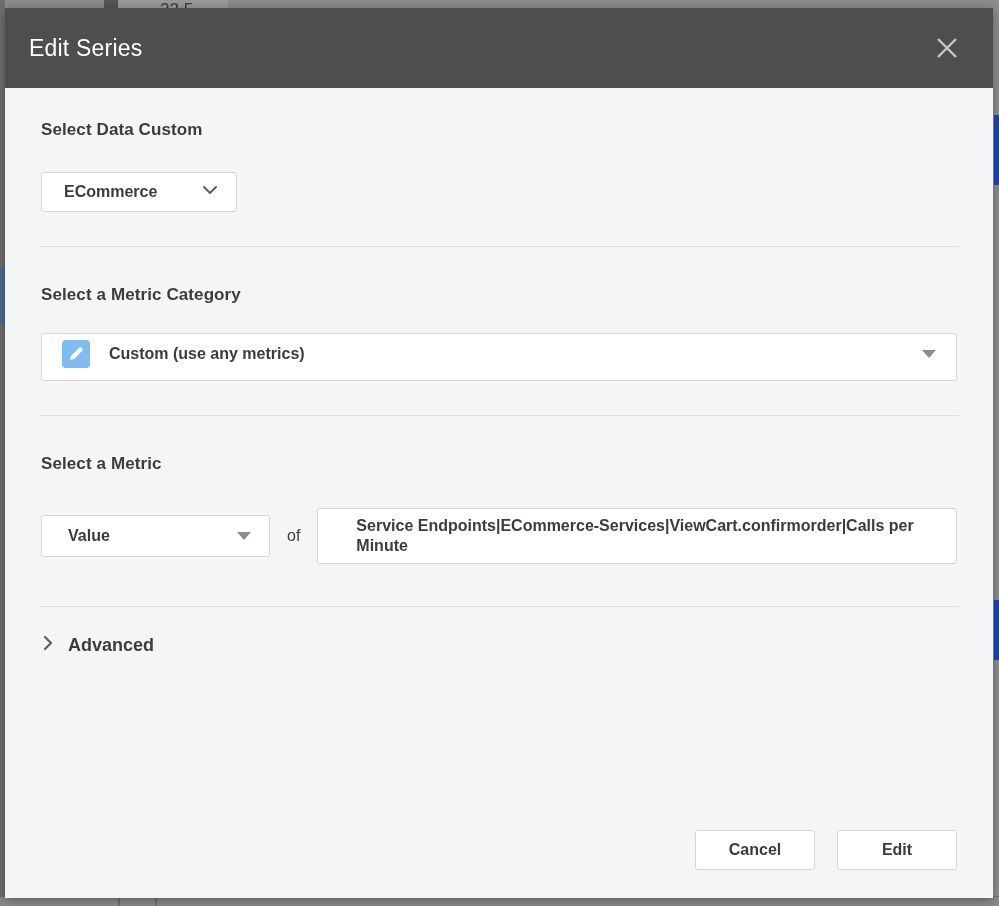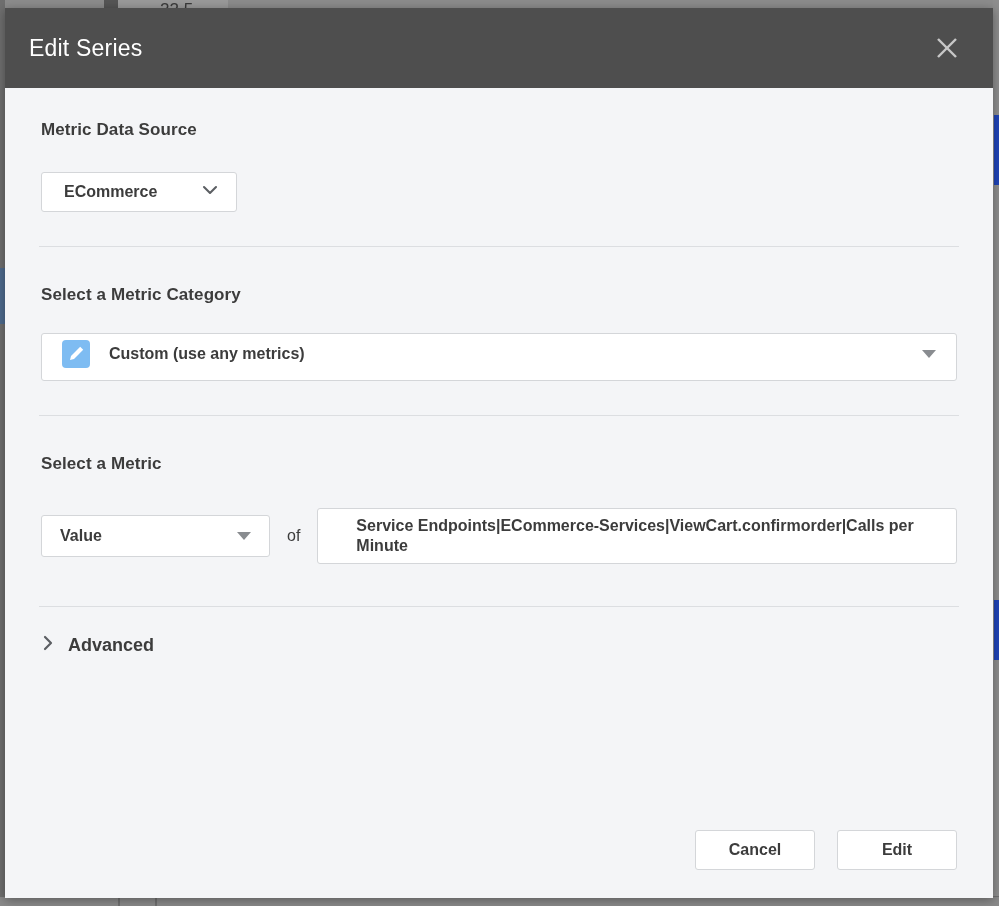--- a/index.html
+++ b/index.html
@@ -264,20 +264,21 @@
     align-items: center;
     justify-content: space-between;
     padding: 0 12px 0 18px;
     cursor: pointer;
     flex: none;
   }
   #agg-value {
     font-size: 16px;
     font-weight: bold;
     color: #3c3c3c;
+    margin-left: 8px;
   }
   #of-text {
     font-size: 16px;
     color: #3c3c3c;
     margin: 0 17px;
     flex: none;
   }
   #metric-path-box {
     flex: 1;
     min-height: 56px;
@@ -367,21 +368,21 @@
       <svg width="26" height="26" viewBox="0 0 26 26" aria-hidden="true">
         <line x1="4" y1="4" x2="22" y2="22" stroke="#c8c8c8" stroke-width="2.4"></line>
         <line x1="22" y1="4" x2="4" y2="22" stroke="#c8c8c8" stroke-width="2.4"></line>
       </svg>
     </div>
   </div>
 
   <div id="body">
 
     <div id="sec-datasource">
-      <div id="ds-label" class="section-label">Metric Data Source</div>
+      <div id="ds-label" class="section-label">Select Data Custom</div>
       <div id="ds-select">
         <span id="ds-value">ECommerce</span>
         <span>
           <svg width="20" height="14" viewBox="0 0 20 14" aria-hidden="true">
             <polyline points="4,4 10,10 16,4" fill="none" stroke="#5c5f63" stroke-width="2.1" stroke-linecap="round" stroke-linejoin="round"></polyline>
           </svg>
         </span>
       </div>
     </div>
 

